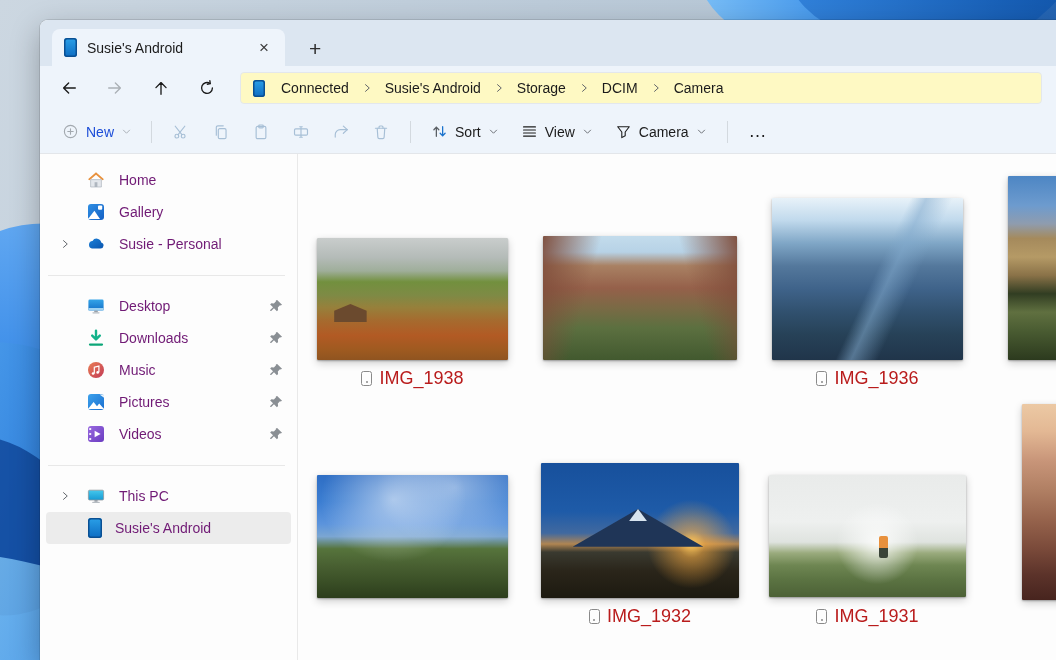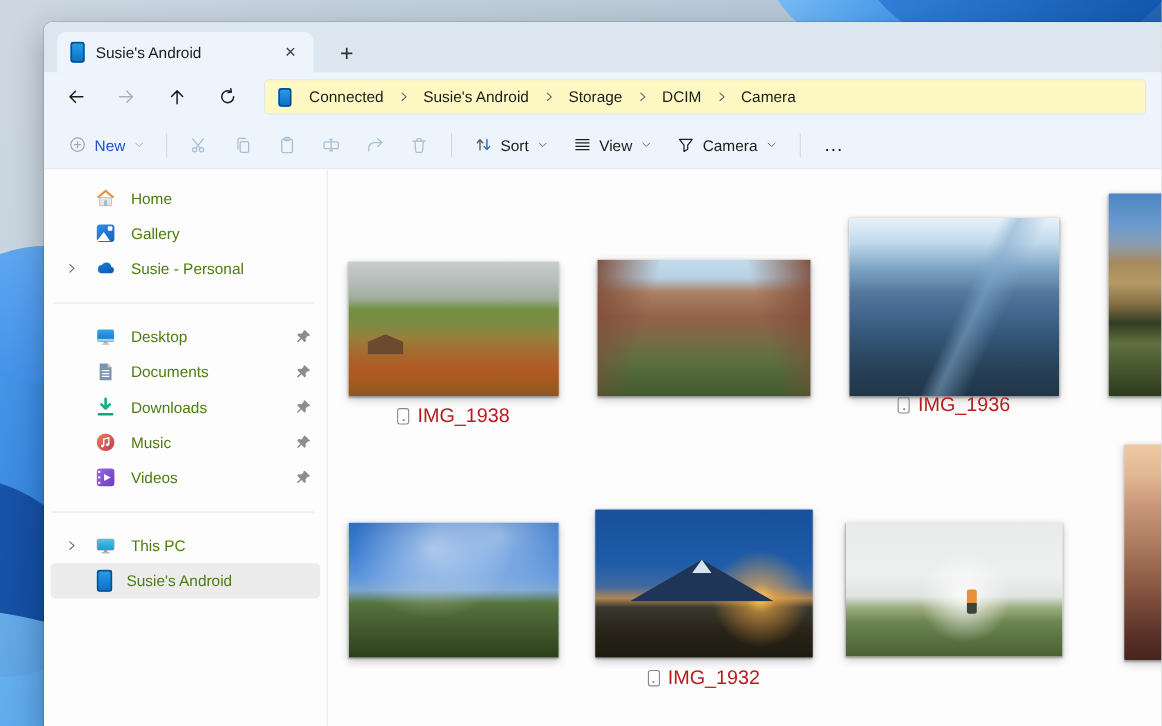--- a/index.html
+++ b/index.html
@@ -43,21 +43,21 @@
   .tb-group { display:flex; align-items:center; gap:7px; padding:6px 11px; font-size:14px; color:#1b1b1b; border-radius:4px; }
   .tb-more { font-size:18px; color:#1b1b1b; padding:4px 12px; letter-spacing:1px; }
 
   
   .main { display:flex; height:506px; background:#fdfdfd; }
   .sidebar { width:258px; border-right:1px solid #e9e9e9; padding-top:10px; flex:none; }
   .side-item { display:flex; align-items:center; height:32px; margin:0 6px; border-radius:4px; padding-right:8px; }
   .side-item.selected { background:#ececec; }
   .chev-slot { width:40px; display:flex; align-items:center; padding-left:13px; flex:none; }
   .s-icon { width:20px; height:20px; flex:none; }
-  .side-label { font-size:14px; color:#4d7c0f; margin-left:13px; white-space:nowrap; }
+  .side-label { font-size:14px; color:#701a75; margin-left:13px; white-space:nowrap; }
   .pin { margin-left:auto; display:flex; }
   .side-divider { height:1px; background:#e8e8e8; margin:15px 12px 14px 8px; }
 
   .content { position:relative; flex:1; overflow:hidden; }
   .thumb { position:absolute; border-radius:1px; box-shadow:0 1px 2px rgba(0,0,0,.30), 0 3px 8px rgba(0,0,0,.20); }
   .flabel { position:absolute; height:20px; display:flex; align-items:center; justify-content:center; gap:7px; font-size:18px; color:#b91c1c; }
   .file-icon { width:11px; height:15px; border:1px solid #8a8a8a; border-radius:2.5px; position:relative; flex:none; }
   .file-icon::after { content:""; position:absolute; left:50%; bottom:1.5px; width:2px; height:2px; margin-left:-1px; background:#8a8a8a; border-radius:50%; }
 
   
@@ -328,34 +328,20 @@
             <rect x="6.4" y="16.2" width="7.2" height="1.2" rx="0.6" fill="#b6bcc2"></rect>
           </svg>
         <span class="side-label">Desktop</span>
         <span class="pin">
             <svg width="14" height="14" viewBox="0 0 16 16">
               <path d="M9.3 1.1 L14.9 6.7 L13.4 7.4 L12.5 7.2 L10.1 9.6 L10.4 12.5 L9 13.9 L5.7 10.6 L2.5 13.8 L1.4 13.8 L1.4 12.7 L4.6 9.5 L1.3 6.2 L2.7 4.8 L5.6 5.1 L8 2.7 L7.8 1.8 Z" fill="#8a8f94"></path>
             </svg>
           </span>
       </div>
 
-      <div class="side-item">
-        <span class="chev-slot"></span>
-        <svg class="s-icon" viewBox="0 0 20 20">
-            <path d="M4.6 2.4 h7.2 l3.6 3.6 V17.6 h-10.8 Z" fill="#7d95ad"></path>
-            <path d="M11.8 2.4 l3.6 3.6 h-3.6 Z" fill="#bcc9d6"></path>
-            <path d="M6.6 9 h6.8 M6.6 11.6 h6.8 M6.6 14.2 h6.8" stroke="#fff" stroke-width="1.1"></path>
-          </svg>
-        <span class="side-label">Documents</span>
-        <span class="pin">
-            <svg width="14" height="14" viewBox="0 0 16 16">
-              <path d="M9.3 1.1 L14.9 6.7 L13.4 7.4 L12.5 7.2 L10.1 9.6 L10.4 12.5 L9 13.9 L5.7 10.6 L2.5 13.8 L1.4 13.8 L1.4 12.7 L4.6 9.5 L1.3 6.2 L2.7 4.8 L5.6 5.1 L8 2.7 L7.8 1.8 Z" fill="#8a8f94"></path>
-            </svg>
-          </span>
-      </div>
 
       <div class="side-item">
         <span class="chev-slot"></span>
         <svg class="s-icon" viewBox="0 0 20 20">
             <path d="M10 2.6 V11 M6.2 7.6 L10 11.4 L13.8 7.6" fill="none" stroke="#12b28a" stroke-width="2.4" stroke-linecap="round" stroke-linejoin="round"></path>
             <path d="M4 16.6 h12" stroke="#0ca678" stroke-width="2.2" stroke-linecap="round"></path>
           </svg>
         <span class="side-label">Downloads</span>
         <span class="pin">
             <svg width="14" height="14" viewBox="0 0 16 16">
@@ -379,20 +365,40 @@
             <circle cx="11.7" cy="12.4" r="1.35" fill="#fff"></circle>
           </svg>
         <span class="side-label">Music</span>
         <span class="pin">
             <svg width="14" height="14" viewBox="0 0 16 16">
               <path d="M9.3 1.1 L14.9 6.7 L13.4 7.4 L12.5 7.2 L10.1 9.6 L10.4 12.5 L9 13.9 L5.7 10.6 L2.5 13.8 L1.4 13.8 L1.4 12.7 L4.6 9.5 L1.3 6.2 L2.7 4.8 L5.6 5.1 L8 2.7 L7.8 1.8 Z" fill="#8a8f94"></path>
             </svg>
           </span>
       </div>
 
+      <div class="side-item">
+        <span class="chev-slot"></span>
+        <svg class="s-icon" viewBox="0 0 20 20">
+            <defs>
+              <linearGradient id="g5" x1="0" y1="0" x2="1" y2="1">
+                <stop offset="0" stop-color="#3da2ec"></stop>
+                <stop offset="1" stop-color="#1a6fd0"></stop>
+              </linearGradient>
+            </defs>
+            <rect x="2" y="2" width="16" height="16" rx="3" fill="url(#g5)"></rect>
+            <path d="M13.6 2.4 h3.4 a2.4 2.4 0 0 1 1 1 v2.4 Z" fill="#fff" opacity="0.9"></path>
+            <path d="M2 17 L7.6 10 L11 14.2 L13.2 11.6 L18 17 Z" fill="#fff"></path>
+          </svg>
+        <span class="side-label">Pictures</span>
+        <span class="pin">
+            <svg width="14" height="14" viewBox="0 0 16 16">
+              <path d="M9.3 1.1 L14.9 6.7 L13.4 7.4 L12.5 7.2 L10.1 9.6 L10.4 12.5 L9 13.9 L5.7 10.6 L2.5 13.8 L1.4 13.8 L1.4 12.7 L4.6 9.5 L1.3 6.2 L2.7 4.8 L5.6 5.1 L8 2.7 L7.8 1.8 Z" fill="#8a8f94"></path>
+            </svg>
+          </span>
+      </div>
 
       <div class="side-item">
         <span class="chev-slot"></span>
         <svg class="s-icon" viewBox="0 0 20 20">
             <defs>
               <linearGradient id="g6" x1="0" y1="0" x2="1" y2="1">
                 <stop offset="0" stop-color="#9a6ae0"></stop>
                 <stop offset="1" stop-color="#6a3cc0"></stop>
               </linearGradient>
             </defs>
@@ -444,30 +450,34 @@
 
       <div class="thumb t1"></div>
       <div class="thumb t2"></div>
       <div class="thumb t3"></div>
       <div class="thumb t4"></div>
 
       <div class="flabel" style="left:19px; top:214px; width:191px;">
         <span class="file-icon"></span>
         <span>IMG_1938</span>
       </div>
-      <div class="flabel" style="left:474px; top:204px; width:191px;">
+      <div class="flabel" style="left:474px; top:214px; width:191px;">
         <span class="file-icon"></span>
         <span>IMG_1936</span>
       </div>
 
       <div class="thumb t5"></div>
       <div class="thumb t6"></div>
       <div class="thumb t7"></div>
       <div class="thumb t8"></div>
 
       <div class="flabel" style="left:243px; top:452px; width:198px;">
         <span class="file-icon"></span>
         <span>IMG_1932</span>
       </div>
+      <div class="flabel" style="left:471px; top:452px; width:197px;">
+        <span class="file-icon"></span>
+        <span>IMG_1931</span>
+      </div>
 
     </div>
   </div>
 </div>
 
 </body></html>

